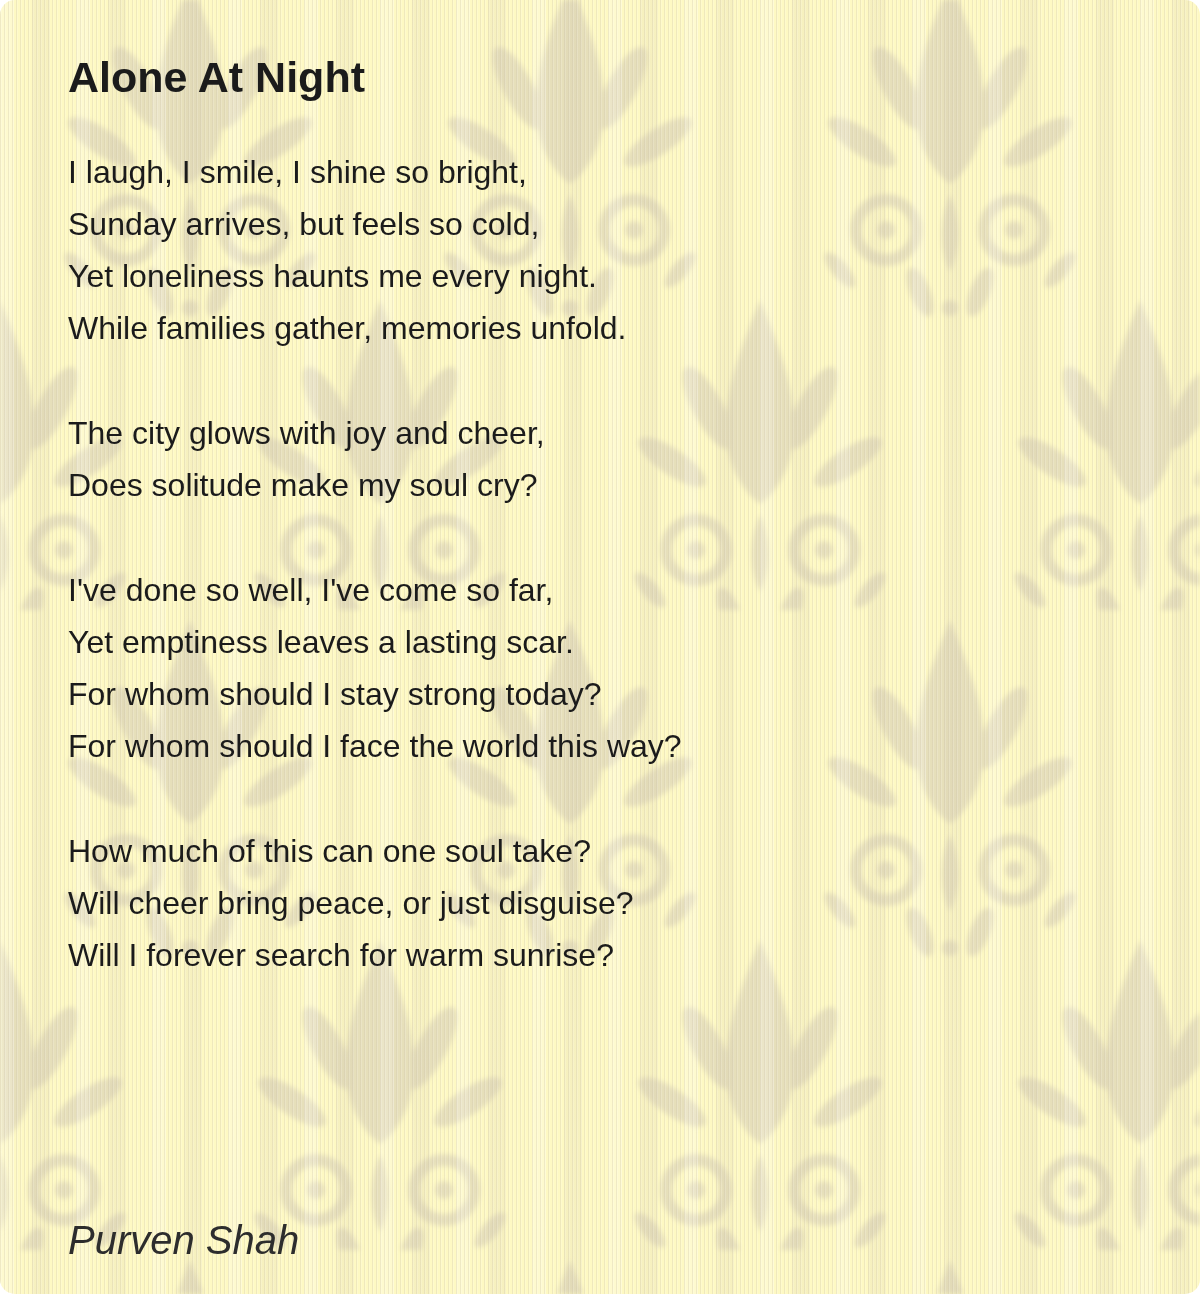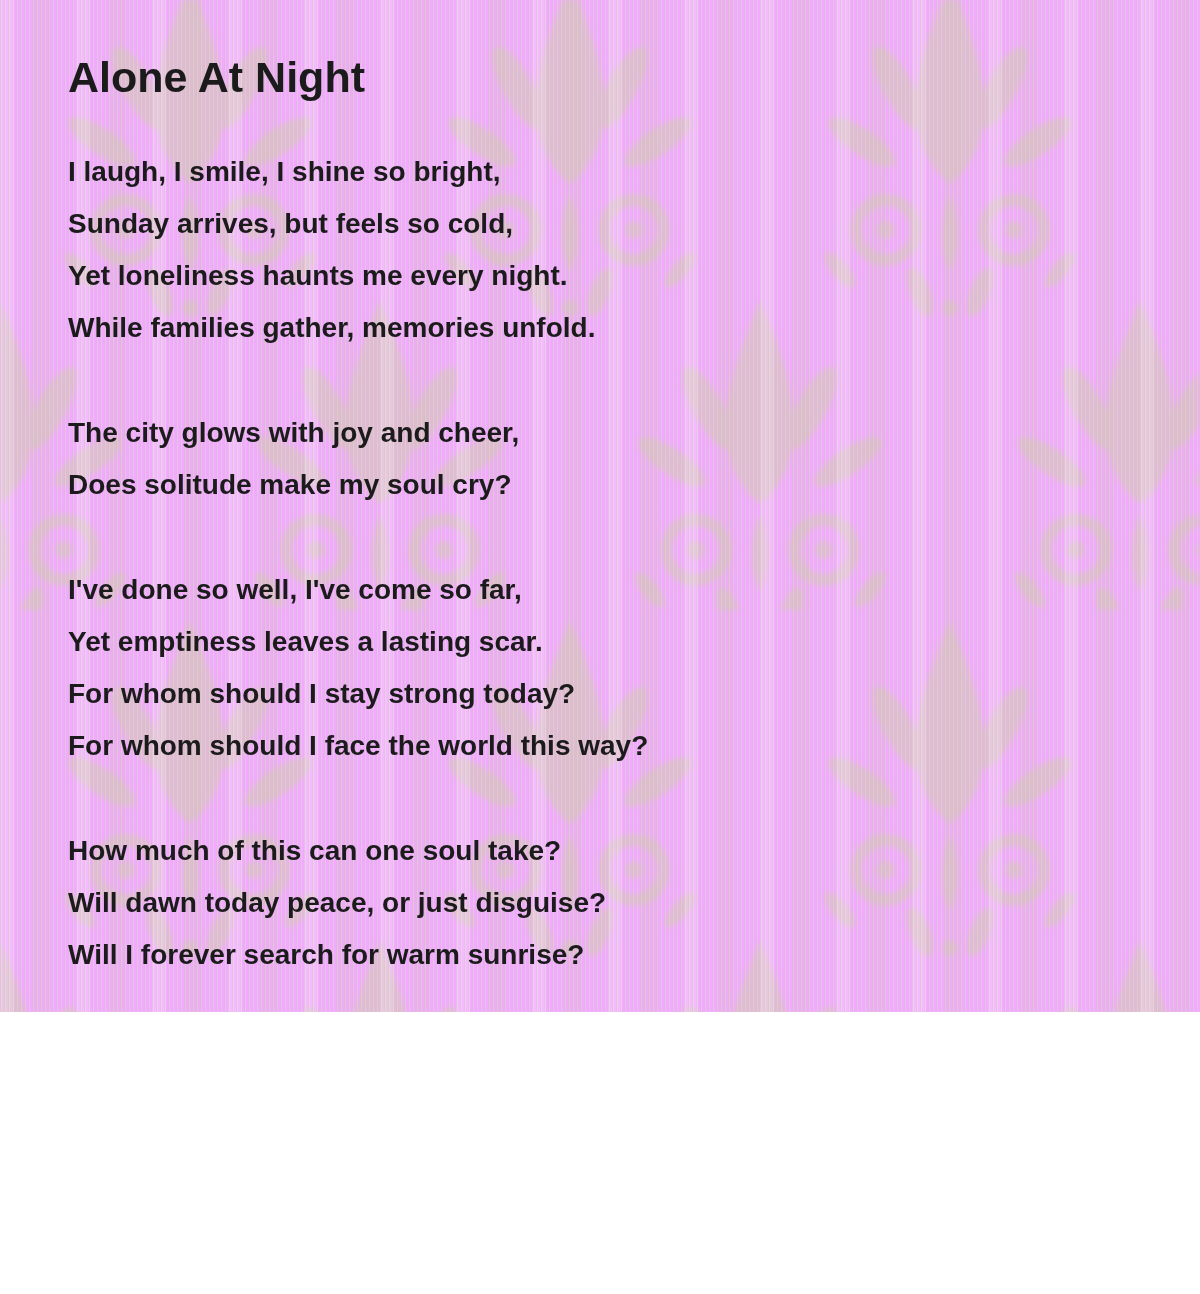--- a/index.html
+++ b/index.html
@@ -1,22 +1,23 @@
 <!DOCTYPE html>
 <html><head>
 <meta charset="utf-8">
 <style>
   html, body { margin: 0; padding: 0; }
   .page {
     position: relative;
     width: 1200px;
-    height: 1012px;
+    height: 1294px;
     overflow: hidden;
-    background: #f0abfc;
+    background: #fef9c3;
     font-family: "Liberation Sans", "DejaVu Sans", sans-serif;
+    border-radius: 15px;
   }
   
   .damask-layer {
     position: absolute;
     inset: 0;
     z-index: 0;
   }
   
   .stripes-layer {
     position: absolute;
@@ -46,22 +47,22 @@
     font-size: 43px;
     line-height: 44px;
     font-weight: bold;
     color: #1b1b1b;
   }
   .poem-body {
     position: absolute;
     top: 146px;
     left: 68px;
     right: 40px;
-    font-size: 28px;
-    font-weight: bold;
+    font-size: 32px;
+    font-weight: normal;
     color: #1b1b1b;
   }
   .stanza { margin: 0 0 53px 0; }
   .line { display: block; line-height: 52px; white-space: nowrap; }
   .poem-author {
     position: absolute;
     top: 1190px;
     left: 68px;
     font-size: 40px;
     line-height: 44px;
@@ -131,21 +132,21 @@
 
       <p class="stanza">
         <span class="line">I've done so well, I've come so far,</span>
         <span class="line">Yet emptiness leaves a lasting scar.</span>
         <span class="line">For whom should I stay strong today?</span>
         <span class="line">For whom should I face the world this way?</span>
       </p>
 
       <p class="stanza">
         <span class="line">How much of this can one soul take?</span>
-        <span class="line">Will dawn today peace, or just disguise?</span>
+        <span class="line">Will cheer bring peace, or just disguise?</span>
         <span class="line">Will I forever search for warm sunrise?</span>
       </p>
 
     </section>
 
     <div class="poem-author">Purven Shah</div>
 
   </div>
 </div>
 

